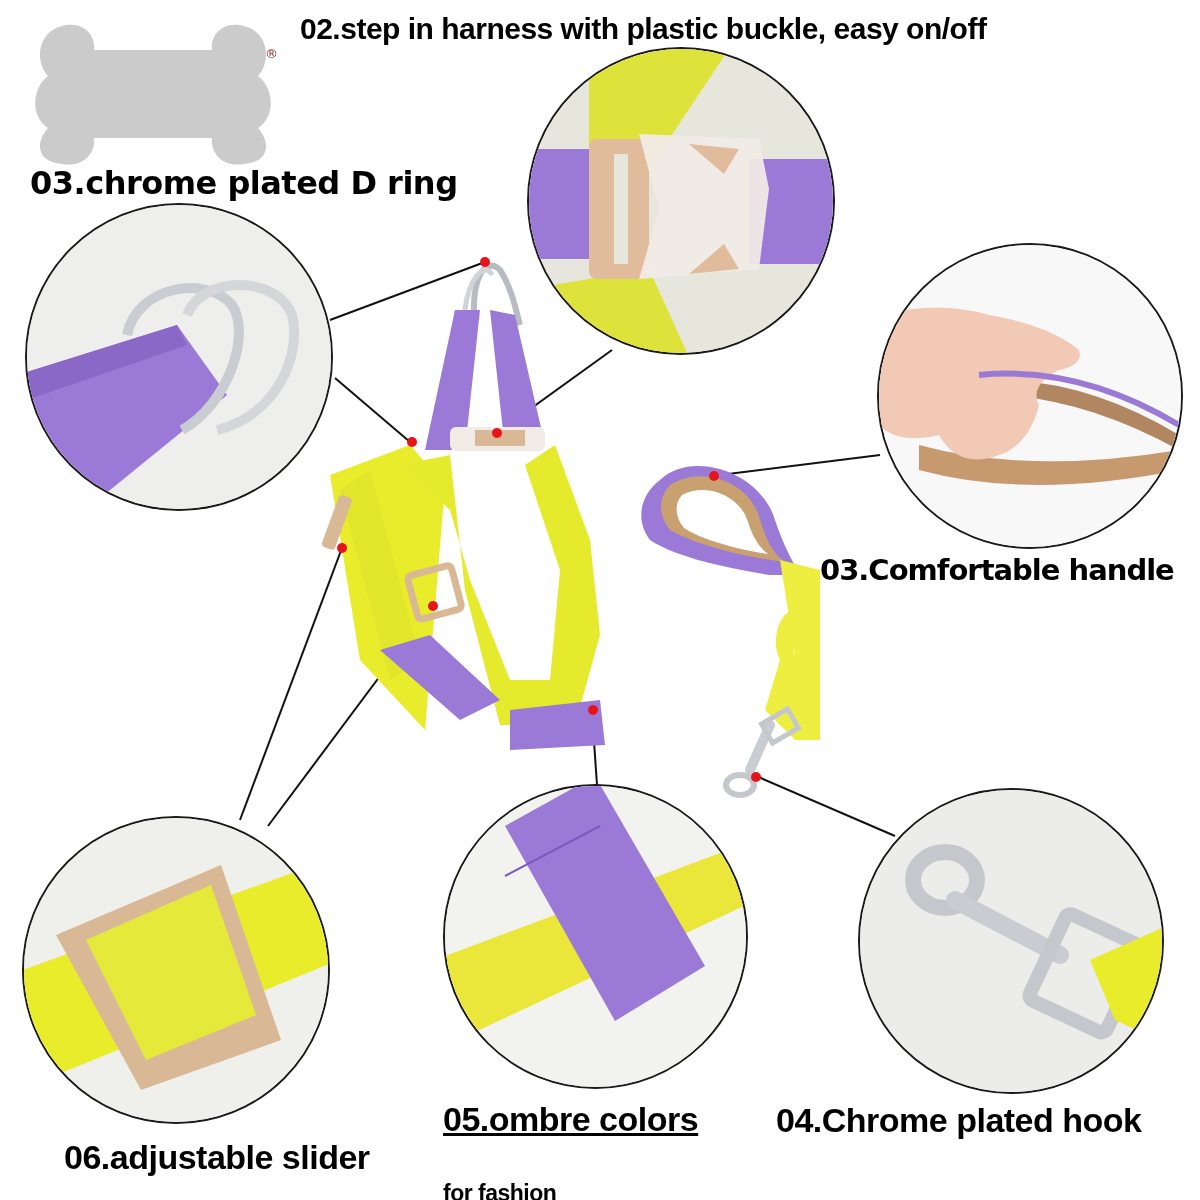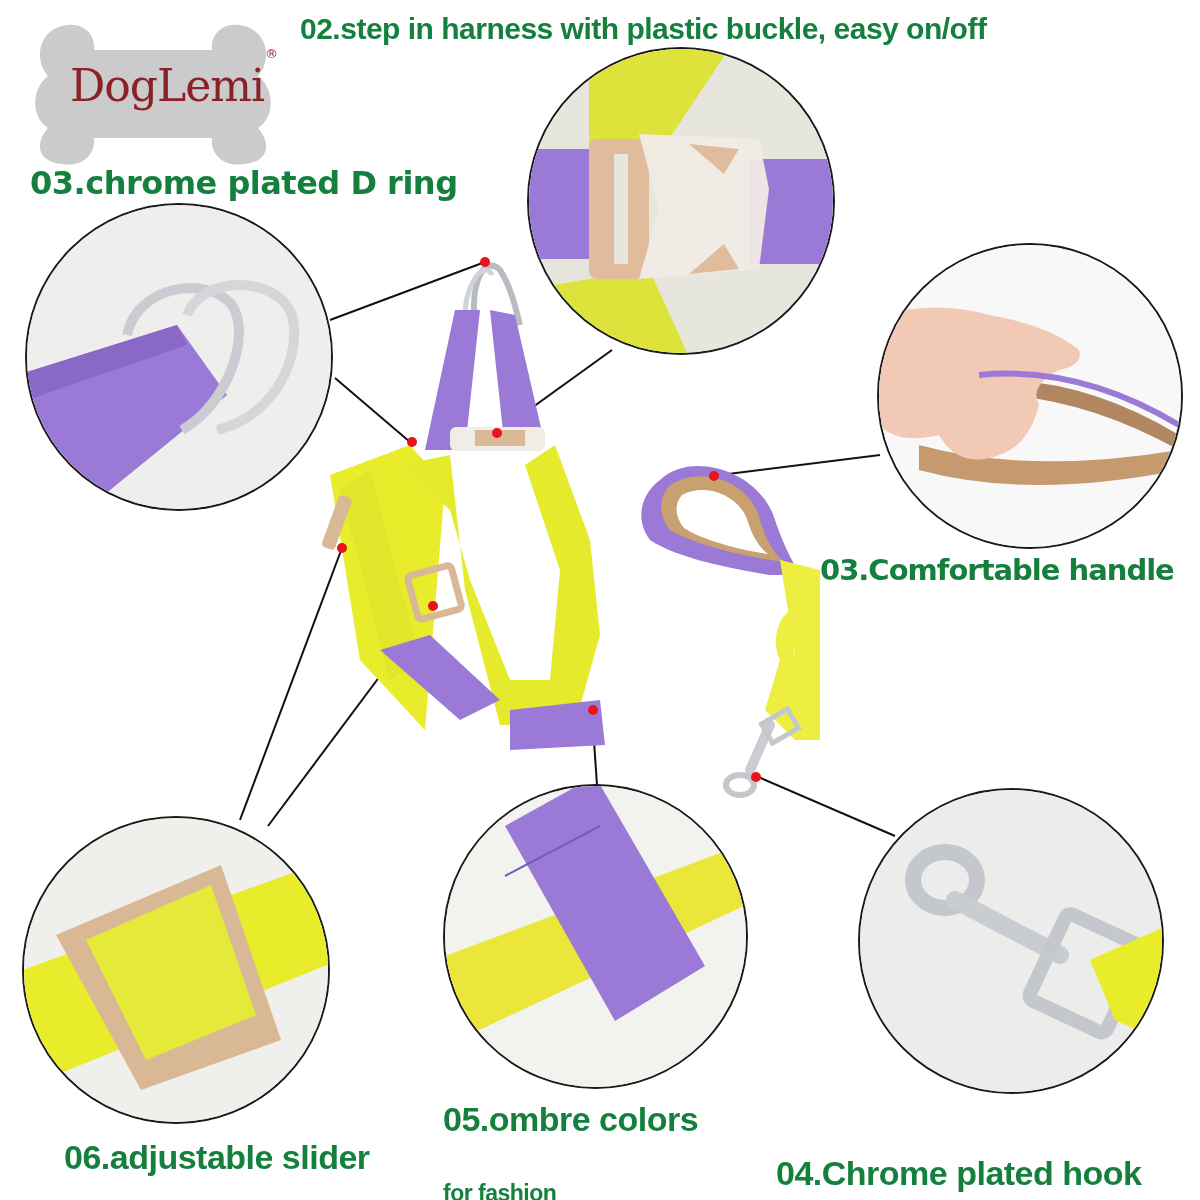--- a/index.html
+++ b/index.html
@@ -1,42 +1,41 @@
 <!DOCTYPE html>
 <html><head>
 <meta charset="utf-8">
 <style>
   html, body { margin:0; padding:0; background:#ffffff; }
   body { width:1200px; height:1200px; position:relative; overflow:hidden; font-family:"DejaVu Sans", sans-serif; }
   .abs { position:absolute; }
-  .label { position:absolute; color:#15803d; font-weight:bold; white-space:nowrap; letter-spacing:-0.5px; }
+  .label { position:absolute; color:#000000; font-weight:bold; white-space:nowrap; letter-spacing:-0.5px; }
   .circle { position:absolute; border:2px solid #1a1a1a; border-radius:50%; overflow:hidden; background:#efefeb; box-sizing:border-box; }
   .logo { position:absolute; left:22px; top:18px; width:262px; height:150px; }
   .logo-text { position:absolute; left:48px; top:42px; font-family:"DejaVu Serif", serif; font-size:44px; color:#8a2129; letter-spacing:-1px; }
   .reg { position:absolute; left:243px; top:28px; font-size:13px; color:#8a2129; }
   svg { display:block; }
 </style>
 </head>
 <body>
 
 <div class="logo">
   <svg width="262" height="150" viewBox="0 0 262 150">
     <path d="M40 8 C62 2 74 18 72 32 L190 32 C188 18 200 2 222 8 C246 14 250 42 236 58 C252 70 254 98 236 110 C250 126 246 144 222 146 C200 150 188 134 190 120 L72 120 C74 134 62 150 40 146 C16 144 12 126 26 110 C8 98 10 70 26 58 C12 42 16 14 40 8 Z" fill="#cbcbcb"></path>
   </svg>
-  <div class="logo-text">DogLemi</div>
   <div class="reg">®</div>
 </div>
 
 <div class="label" style="left:300px; top:12px; font-size:30px; font-family:'Liberation Sans', sans-serif;">02.step in harness with plastic buckle, easy on/off</div>
 <div class="label" style="left:30px; top:164px; font-size:32px;">03.chrome plated D ring</div>
 <div class="label" style="left:820px; top:553px; font-size:29px; letter-spacing:-1px;">03.Comfortable handle</div>
 <div class="label" style="left:28px; top:1138px; font-size:34px; font-family:'Liberation Sans', sans-serif;margin-left:36px;">06.adjustable slider</div>
-<div class="label" style="left:443px; top:1100px; font-size:34px; font-family:'Liberation Sans', sans-serif;">05.ombre colors</div>
+<div class="label" style="left:443px; top:1100px; font-size:34px; font-family:'Liberation Sans', sans-serif;text-decoration:underline;">05.ombre colors</div>
 <div class="label" style="left:443px; top:1180px; font-size:23px; font-family:'Liberation Sans', sans-serif;">for fashion</div>
-<div class="label" style="left:776px; top:1154px; font-size:34px; font-family:'Liberation Sans', sans-serif;text-align:right;">04.Chrome plated hook</div>
+<div class="label" style="left:776px; top:1101px; font-size:34px; font-family:'Liberation Sans', sans-serif;text-align:right;">04.Chrome plated hook</div>
 
 <svg class="abs" style="left:0;top:0;" width="1200" height="1200">
   <g stroke="#111" stroke-width="2" fill="none">
     <line x1="485" y1="262" x2="330" y2="320"></line>
     <line x1="410" y1="442" x2="335" y2="378"></line>
     <line x1="497" y1="433" x2="612" y2="350"></line>
     <line x1="712" y1="476" x2="880" y2="455"></line>
     <line x1="756" y1="776" x2="895" y2="836"></line>
     <line x1="342" y1="548" x2="240" y2="820"></line>
     <line x1="433" y1="605" x2="268" y2="826"></line>

